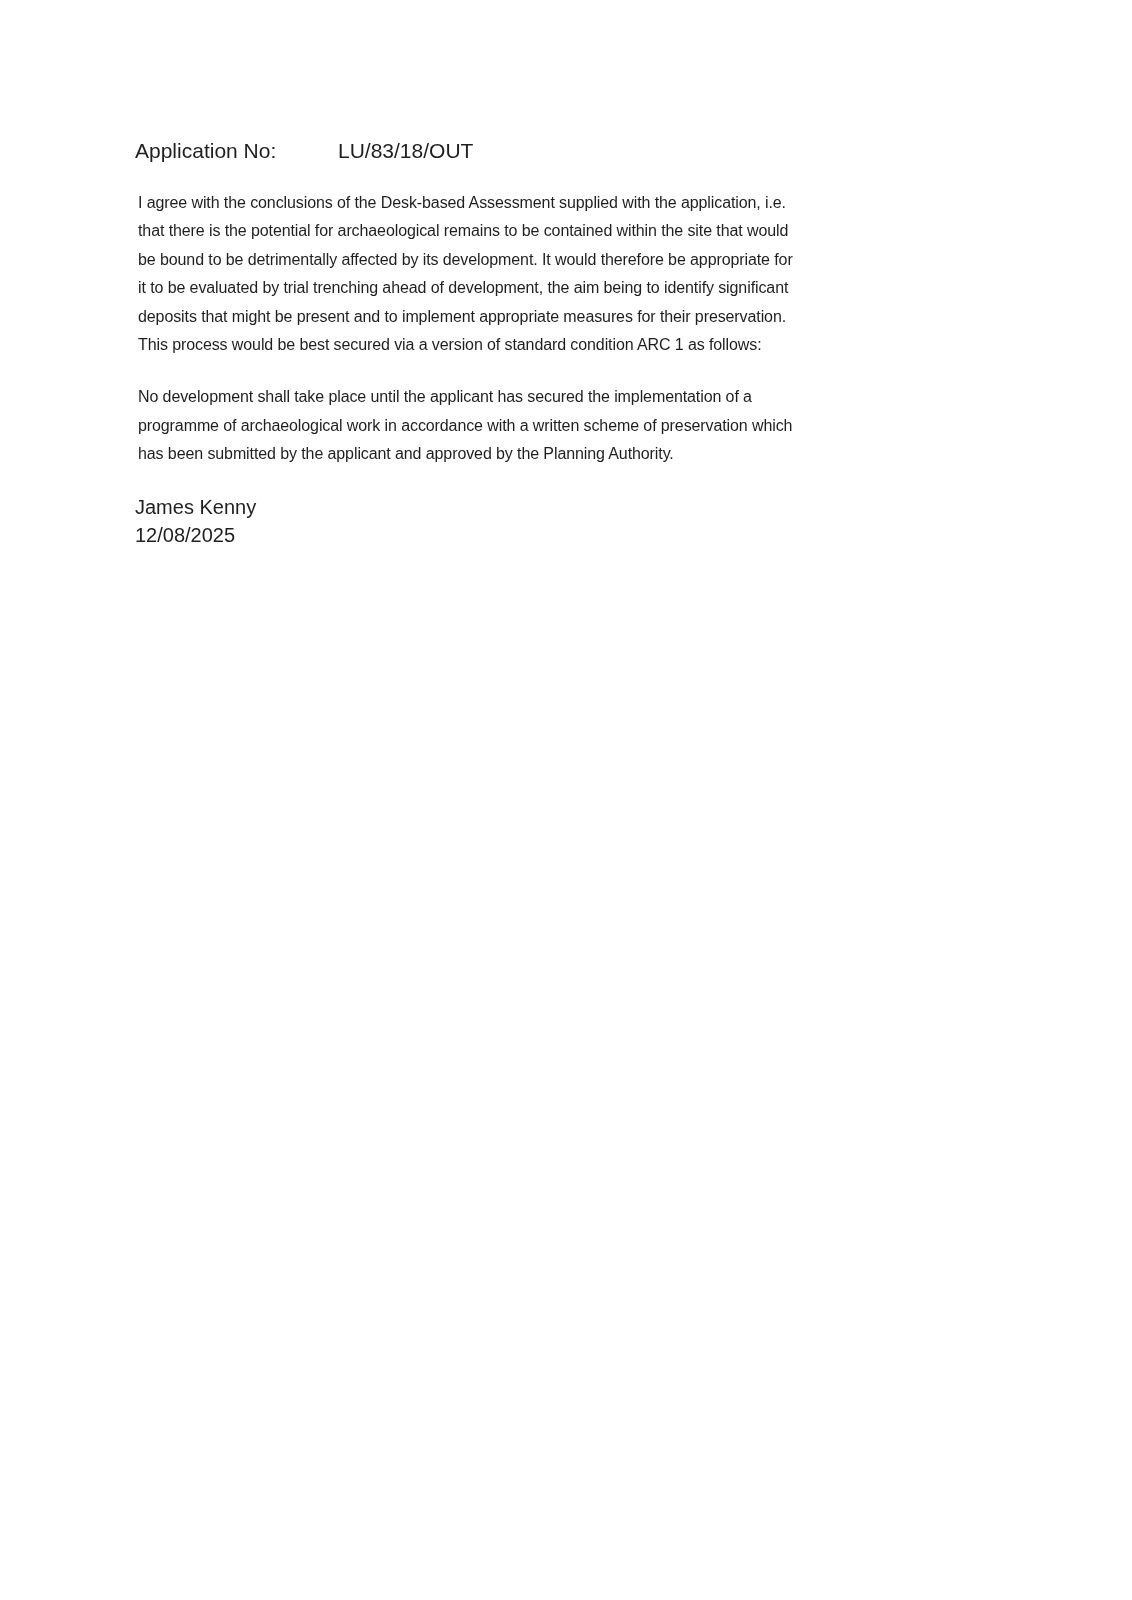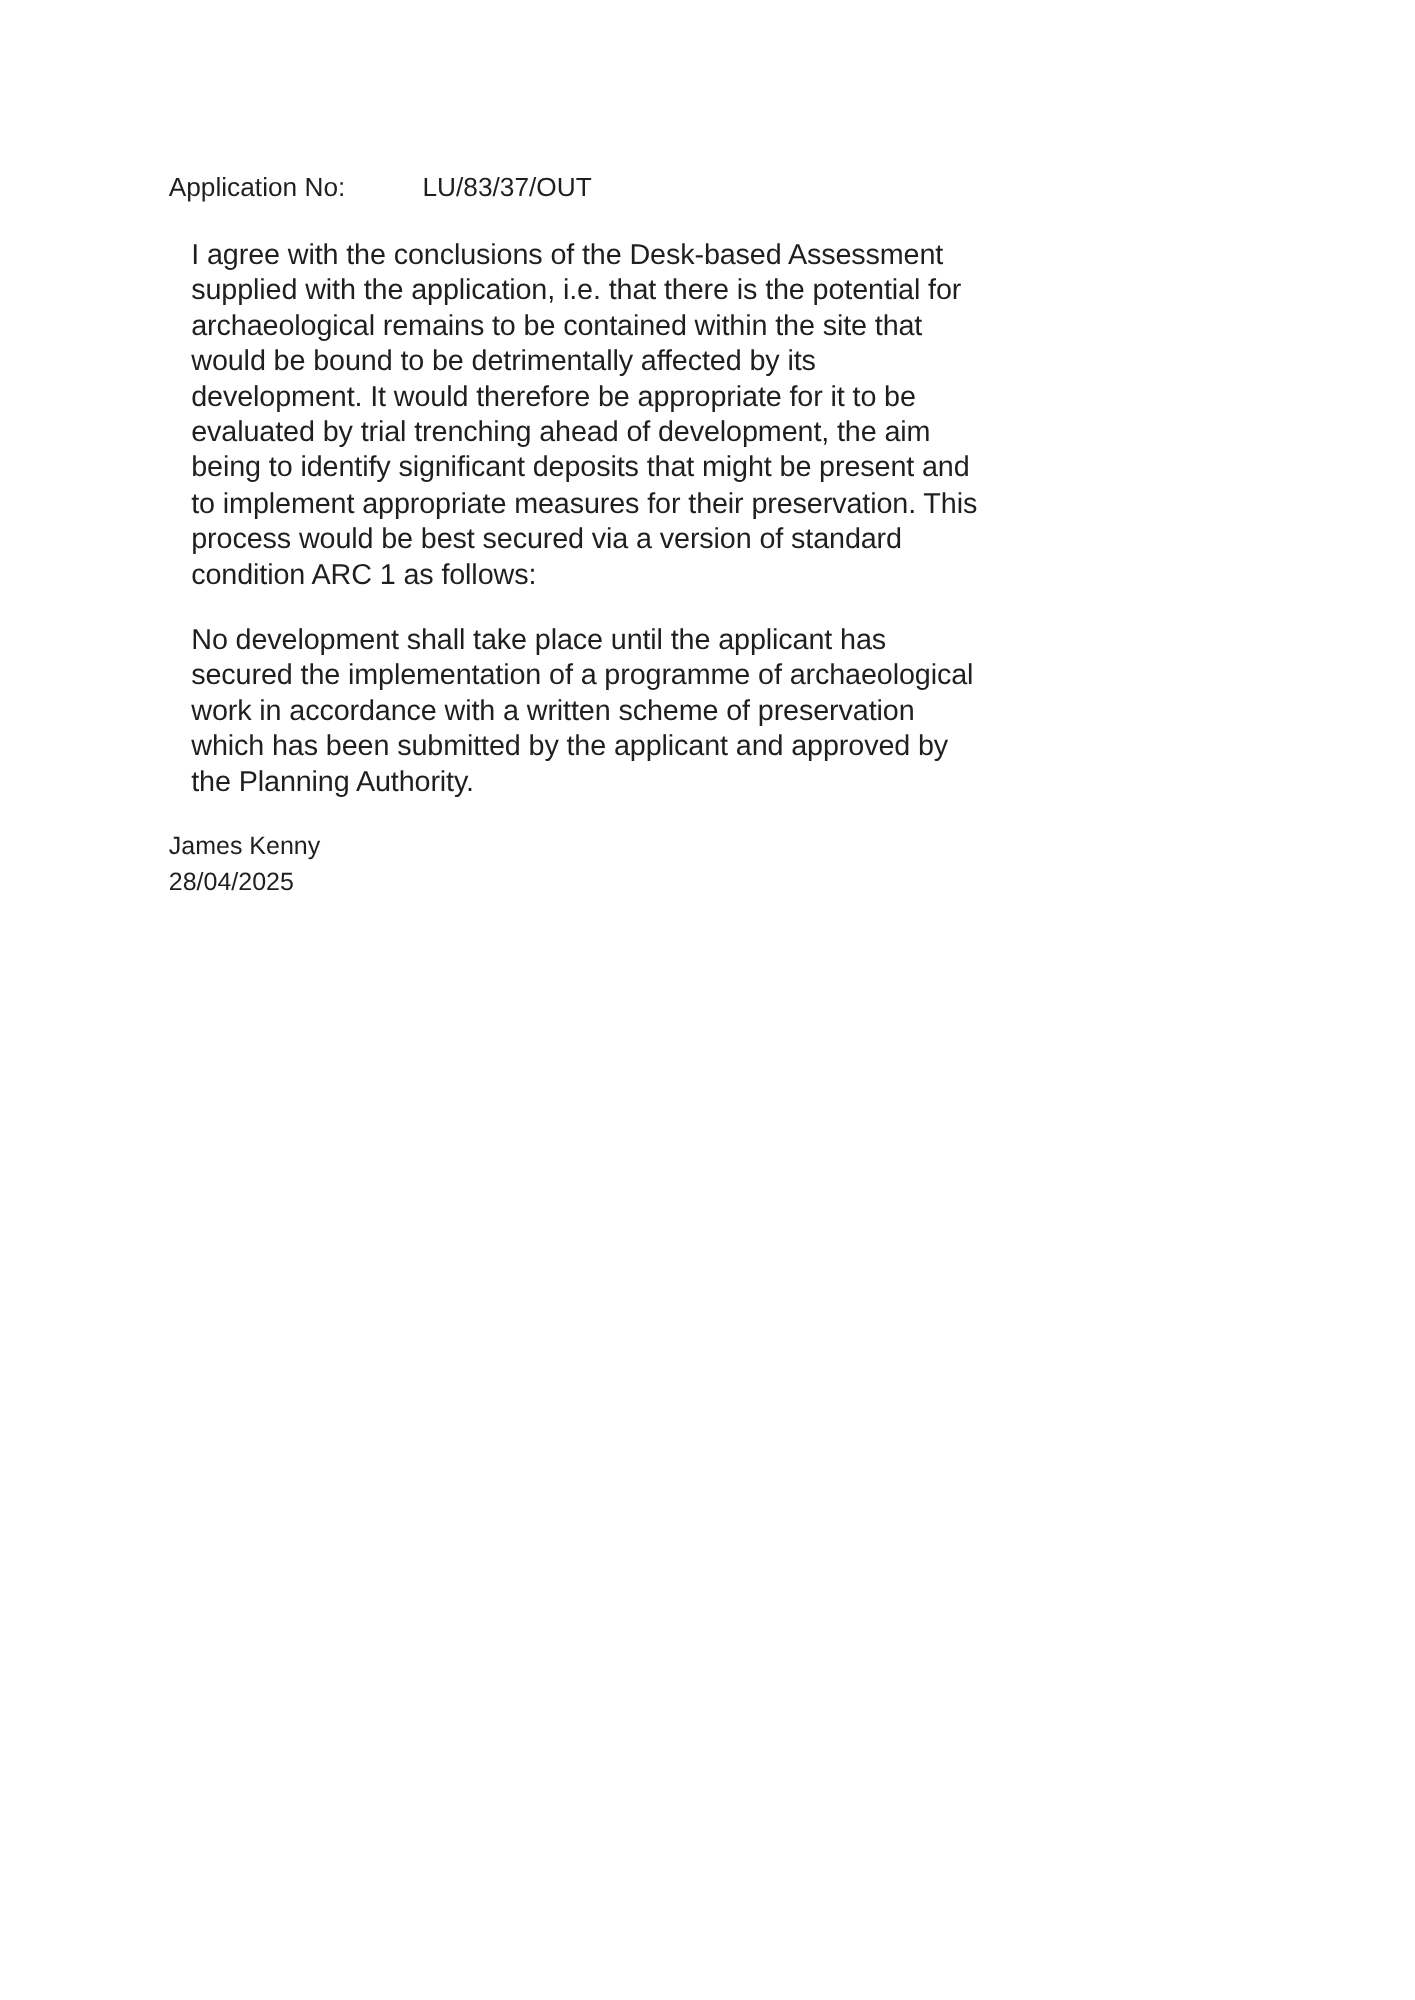--- a/index.html
+++ b/index.html
@@ -27,48 +27,48 @@
     display: flex;
   }
   .app-label {
     display: inline-block;
     width: 203px;
   }
   .app-number {
     display: inline-block;
   }
   .para {
-    font-size: 23px;
+    font-size: 16px;
     line-height: 28.4px;
-    margin: 18px;
+    margin: 3px;
     margin-top: 24px;
     max-width: 840px;
     letter-spacing: -0.1px;
   }
   .signature {
     margin-top: 24px;
     font-size: 20px;
     line-height: 28.4px;
   }
   .sig-line {
     display: block;
   }
 </style>
 </head>
 <body>
 
 <div class="page">
 
   <div class="app-line">
     <span class="app-label">Application No:</span>
-    <span class="app-number">LU/83/37/OUT</span>
+    <span class="app-number">LU/83/18/OUT</span>
   </div>
 
   <p class="para">I agree with the conclusions of the Desk-based Assessment supplied with the application, i.e. that there is the potential for archaeological remains to be contained within the site that would be bound to be detrimentally affected by its development. It would therefore be appropriate for it to be evaluated by trial trenching ahead of development, the aim being to identify significant deposits that might be present and to implement appropriate measures for their preservation. This process would be best secured via a version of standard condition ARC 1 as follows:</p>
 
   <p class="para">No development shall take place until the applicant has secured the implementation of a programme of archaeological work in accordance with a written scheme of preservation which has been submitted by the applicant and approved by the Planning Authority.</p>
 
   <div class="signature">
     <span class="sig-line">James Kenny</span>
-    <span class="sig-line">28/04/2025</span>
+    <span class="sig-line">12/08/2025</span>
   </div>
 
 </div>
 
 </body></html>

